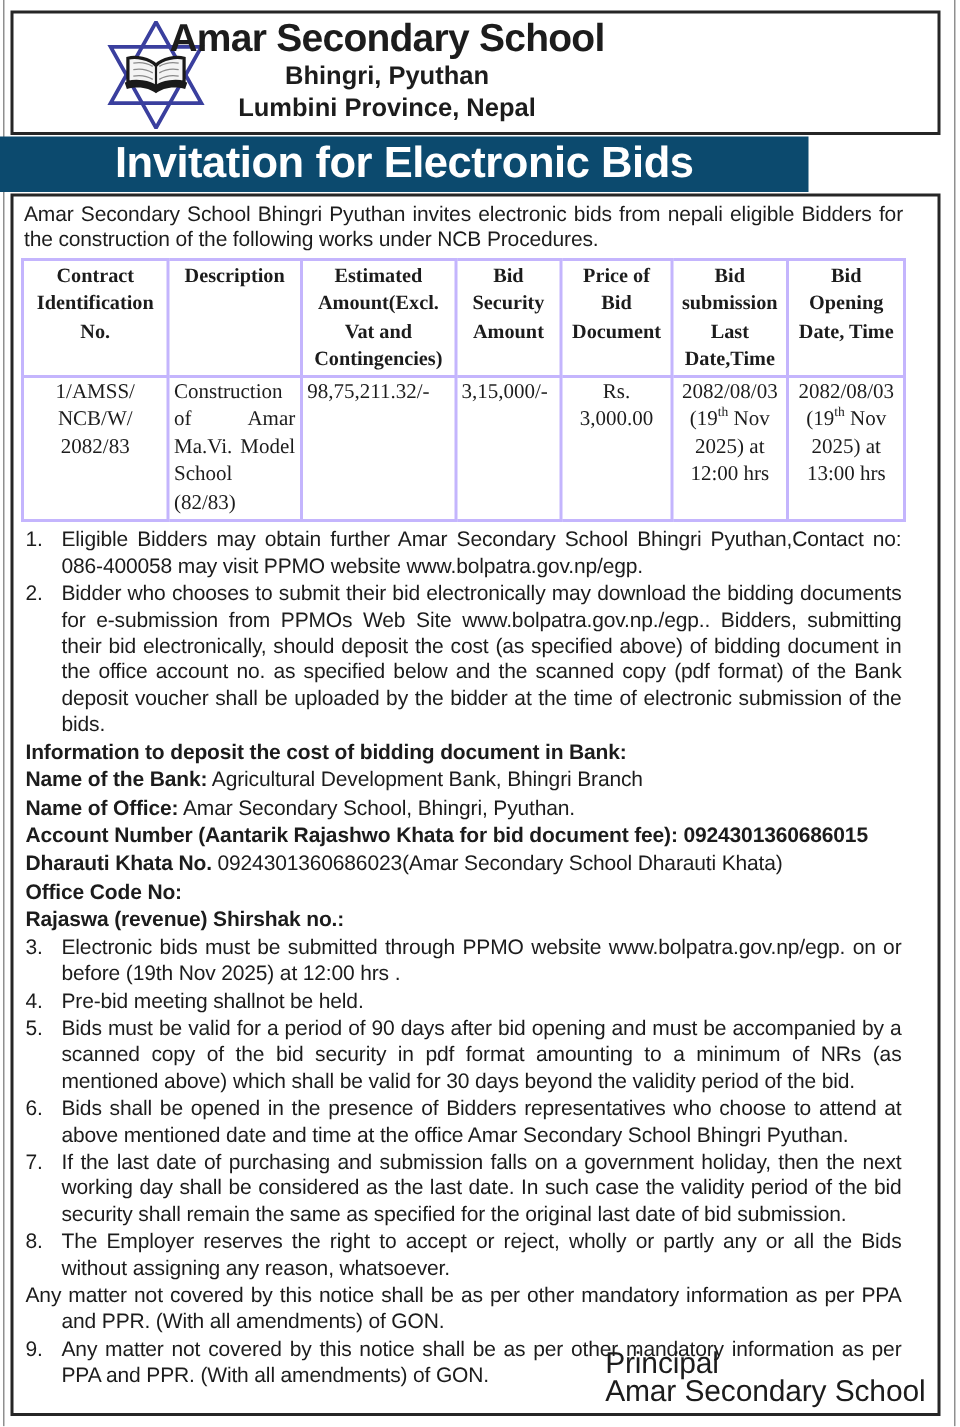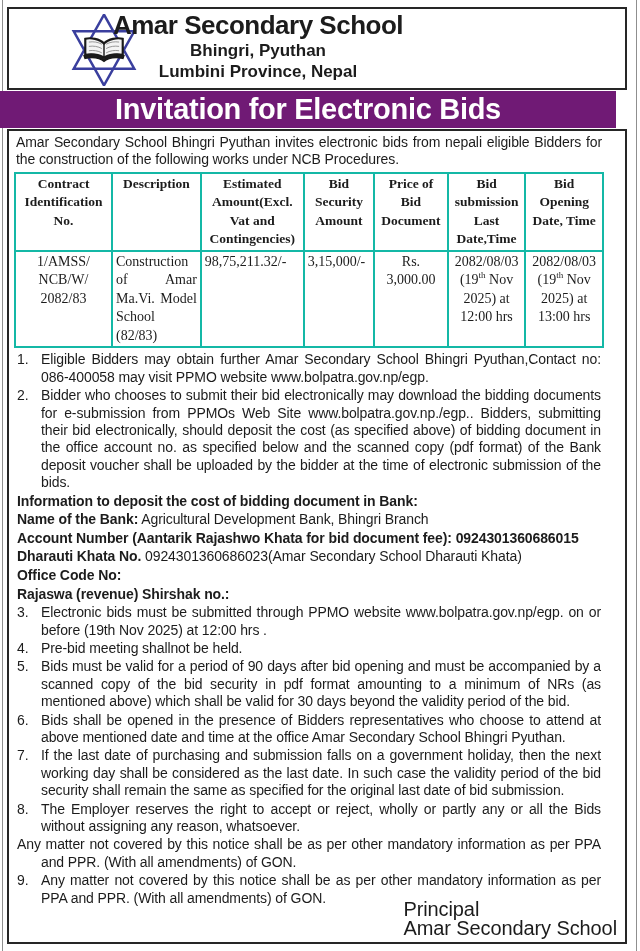--- a/index.html
+++ b/index.html
@@ -16,37 +16,37 @@
   .header-box {
     position:absolute; left:7px; top:7px; width:620px; height:83px;
     border:2px solid #262626; background:#fff;
   }
   .logo { position:absolute; left:58px; top:5px; width:74px; height:72px; }
   .header-text { position:absolute; left:0; right:118px; top:1px; text-align:center; }
   .school-name { font-size:26px; font-weight:bold; letter-spacing:-0.5px; line-height:30px; }
   .school-addr { font-size:17px; font-weight:bold; line-height:21px; }
 
   .banner {
-    position:absolute; left:0; top:91px; width:616px; height:37px;
-    background:#701a75; color:#ffffff; font-size:29px; font-weight:bold;
+    position:absolute; left:0; top:91px; width:539px; height:37px;
+    background:#0c4a6e; color:#ffffff; font-size:29px; font-weight:bold;
     text-align:center; line-height:36px; letter-spacing:-0.3px;
   }
 
   .content-box {
     position:absolute; left:7px; top:129px; width:620px; height:815px;
     border:2px solid #262626; padding:3px 21px 0 5px; font-size:14px;
     letter-spacing:-0.1px; line-height:17.4px;
   }
   .intro { margin:0; padding:0 2px; text-align:justify; }
 
   table.bids {
     width:100%; border-collapse:collapse; table-layout:fixed;
     font-family:"Liberation Serif", serif; margin:3px 0 3px 0; letter-spacing:0;
   }
-  table.bids th, table.bids td { border:2px solid #14b8a6; padding:1px 3px; vertical-align:top; }
+  table.bids th, table.bids td { border:2px solid #c4b5fd; padding:1px 3px; vertical-align:top; }
   table.bids th { font-size:13.5px; font-weight:bold; text-align:center; line-height:18.5px; }
   table.bids td { font-size:14px; line-height:18.5px; }
   .td-c { text-align:center; } .td-j { text-align:justify; } .td-l { text-align:left; }
   sup { font-size:9px; line-height:0; }
 
   .body-text { padding:0 3px; }
   .li { display:flex; margin-top:1px; }
   .li .num { flex:0 0 24px; }
   .li .txt { flex:1; text-align:justify; }
   .bank { line-height:18.6px; }
@@ -134,20 +134,21 @@
         <span class="txt">Eligible Bidders may obtain further Amar Secondary School Bhingri Pyuthan,Contact no: 086-400058 may visit PPMO website www.bolpatra.gov.np/egp.</span>
       </div>
       <div class="li">
         <span class="num">2.</span>
         <span class="txt">Bidder who chooses to submit their bid electronically may download the bidding documents for e-submission from PPMOs Web Site www.bolpatra.gov.np./egp.. Bidders, submitting their bid electronically, should deposit the cost (as specified above) of bidding document in the office account no. as specified below and the scanned copy (pdf format) of the Bank deposit voucher shall be uploaded by the bidder at the time of electronic submission of the bids.</span>
       </div>
 
       <div class="bank">
         <div><b>Information to deposit the cost of bidding document in Bank:</b></div>
         <div><b>Name of the Bank:</b><span> Agricultural Development Bank, Bhingri Branch</span></div>
+        <div><b>Name of Office:</b><span> Amar Secondary School, Bhingri, Pyuthan.</span></div>
         <div><b>Account Number (Aantarik Rajashwo Khata for bid document fee): 0924301360686015</b><span></span></div>
         <div><b>Dharauti Khata No.</b><span> 0924301360686023(Amar Secondary School Dharauti Khata)</span></div>
         <div><b>Office Code No:</b><span></span></div>
         <div><b>Rajaswa (revenue) Shirshak no.:</b><span></span></div>
       </div>
 
       <div class="li">
         <span class="num">3.</span>
         <span class="txt">Electronic bids must be submitted through PPMO website www.bolpatra.gov.np/egp. on or before (19th Nov 2025) at 12:00 hrs .</span>
       </div>

